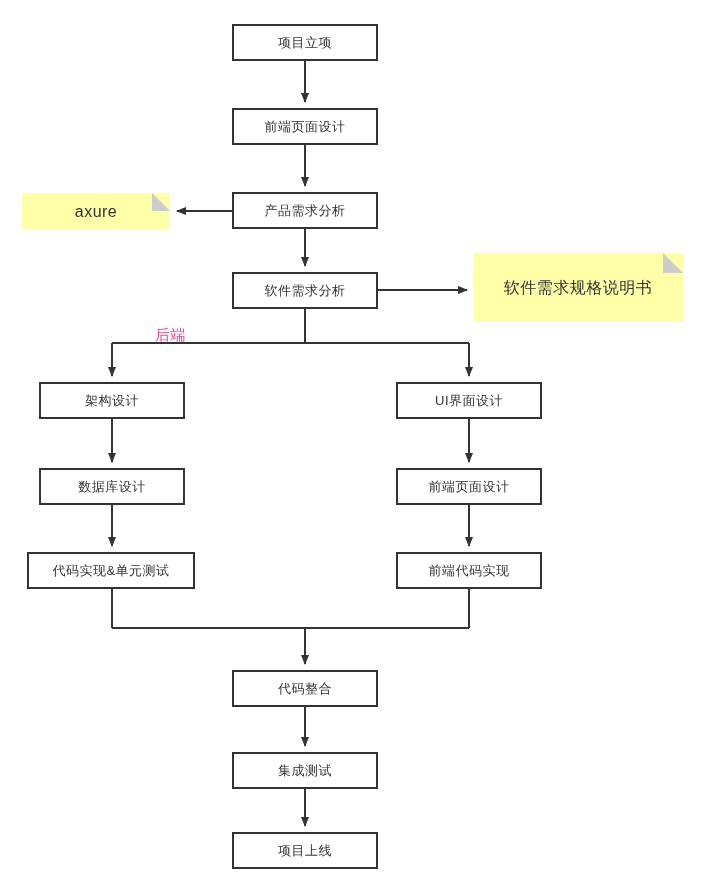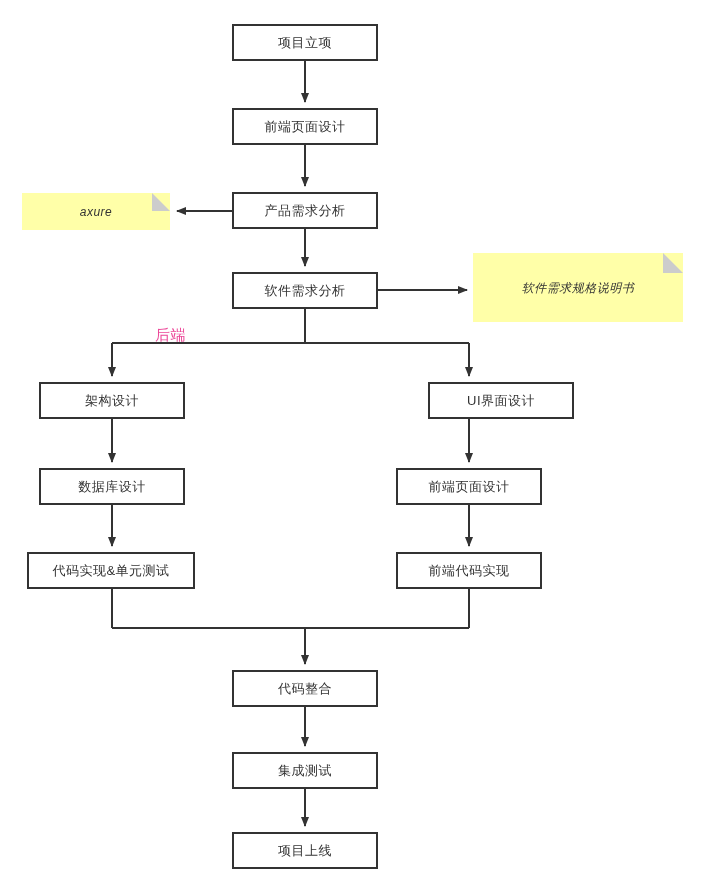--- a/index.html
+++ b/index.html
@@ -39,30 +39,29 @@
     white-space: nowrap;
     letter-spacing: 0.5px;
     z-index: 3;
   }
   .note {
     position: absolute;
     box-sizing: border-box;
     background: #ffffa8;
     border: none;
     color: #333333;
-    font-size: 12px;
+    font-size: 16px;
     line-height: 1;
     display: flex;
     align-items: center;
     justify-content: center;
     text-align: right;
     white-space: nowrap;
     letter-spacing: 0.5px;
     z-index: 3;
-    font-style: italic;
   }
   .note .fold {
     position: absolute;
     top: 0;
     right: 0;
     width: 0;
     height: 0;
     border-style: solid;
   }
   .edge-label {
@@ -140,21 +139,21 @@
   </div>
   <div class="node" id="node-arch_design" style="left: 39px; top: 382px; width: 146px; height: 37px; border-color: rgb(51, 51, 51); background: rgb(255, 255, 255); color: rgb(51, 51, 51);">
     <span>架构设计</span>
   </div>
   <div class="node" id="node-db_design" style="left: 39px; top: 468px; width: 146px; height: 37px; border-color: rgb(51, 51, 51); background: rgb(255, 255, 255); color: rgb(51, 51, 51);">
     <span>数据库设计</span>
   </div>
   <div class="node" id="node-code_unit_test" style="left: 27px; top: 552px; width: 168px; height: 37px; border-color: rgb(51, 51, 51); background: rgb(255, 255, 255); color: rgb(51, 51, 51);">
     <span>代码实现&amp;单元测试</span>
   </div>
-  <div class="node" id="node-ui_design" style="left: 396px; top: 382px; width: 146px; height: 37px; border-color: rgb(51, 51, 51); background: rgb(255, 255, 255); color: rgb(51, 51, 51); margin-left: 32px;">
+  <div class="node" id="node-ui_design" style="left: 396px; top: 382px; width: 146px; height: 37px; border-color: rgb(51, 51, 51); background: rgb(255, 255, 255); color: rgb(51, 51, 51);">
     <span>UI界面设计</span>
   </div>
   <div class="node" id="node-frontend_page" style="left: 396px; top: 468px; width: 146px; height: 37px; border-color: rgb(51, 51, 51); background: rgb(255, 255, 255); color: rgb(51, 51, 51);">
     <span>前端页面设计</span>
   </div>
   <div class="node" id="node-frontend_code" style="left: 396px; top: 552px; width: 146px; height: 37px; border-color: rgb(51, 51, 51); background: rgb(255, 255, 255); color: rgb(51, 51, 51);">
     <span>前端代码实现</span>
   </div>
   <div class="node" id="node-code_merge" style="left: 232px; top: 670px; width: 146px; height: 37px; border-color: rgb(51, 51, 51); background: rgb(255, 255, 255); color: rgb(51, 51, 51);">
     <span>代码整合</span>

